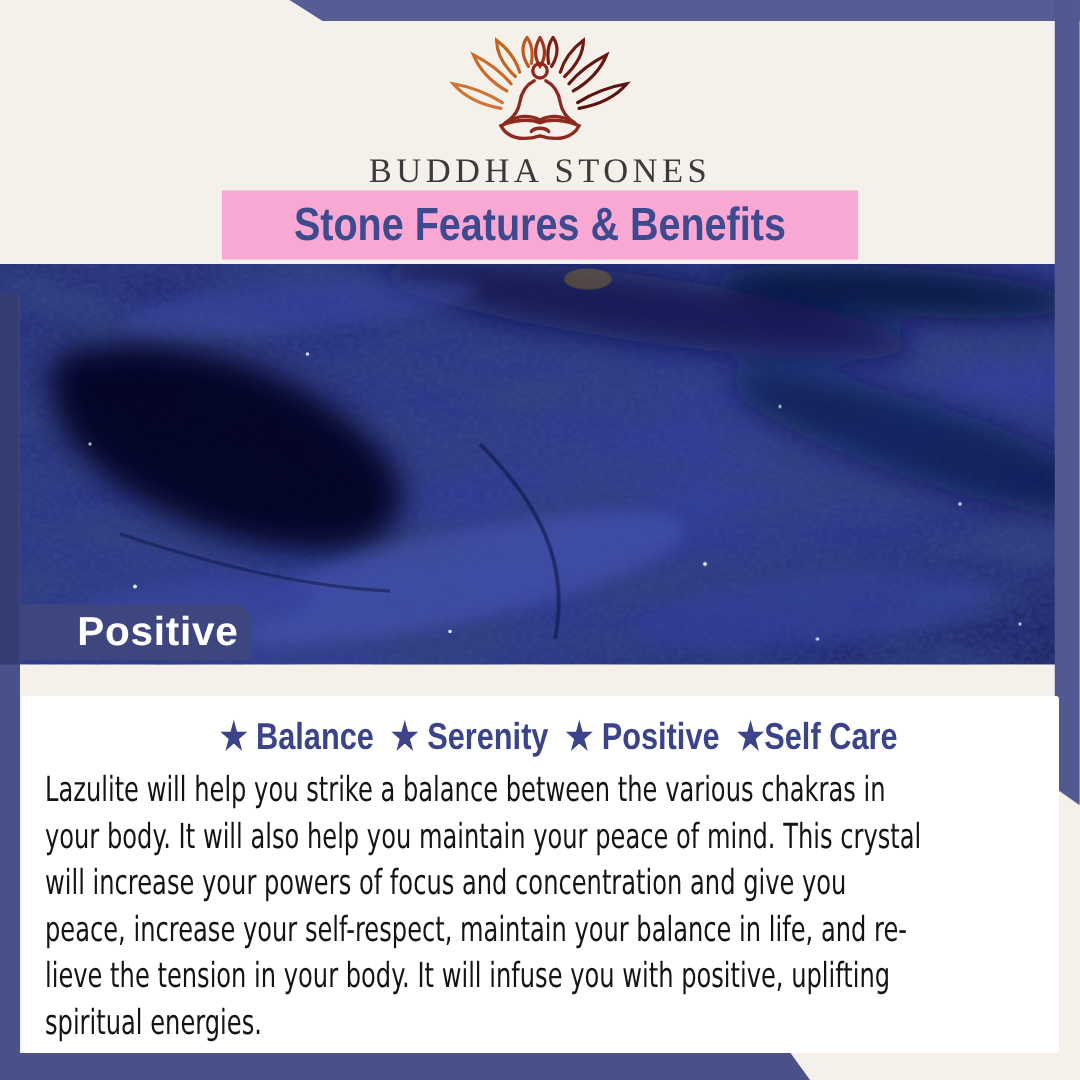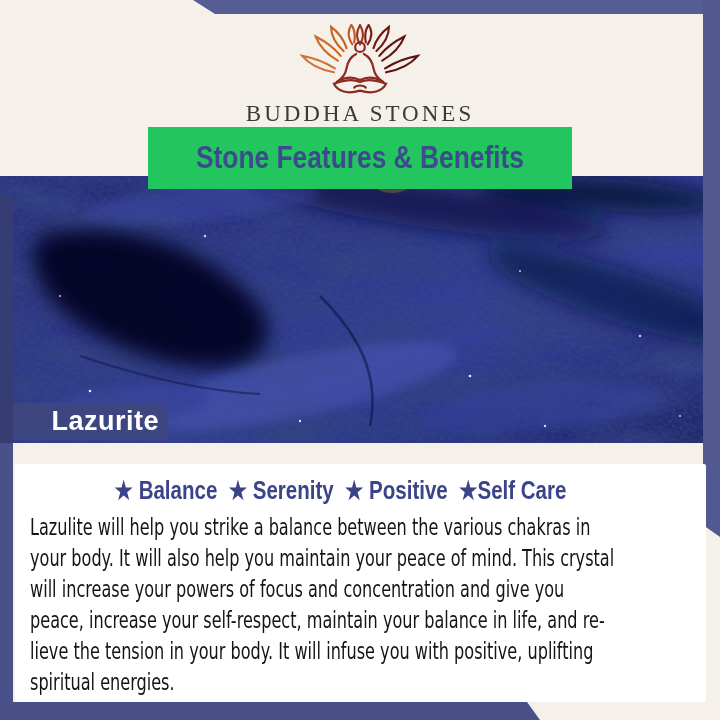--- a/index.html
+++ b/index.html
@@ -24,40 +24,40 @@
     clip-path:polygon(0 0,527px 0,540px 100%,0 100%);
   }
   
   .logo{position:absolute;left:297px;top:24px;}
   .brand-name{
     position:absolute;left:0;top:101px;width:720px;text-align:center;
     font-family:"Liberation Serif",serif;font-size:23px;letter-spacing:3px;
     color:#3a3a3a;font-weight:500;
   }
   .title-bar{
-    position:absolute;left:148px;top:127px;width:424px;height:62px;background:#22c55e;
+    position:absolute;left:148px;top:127px;width:424px;height:46px;background:#f9a8d4;
     display:flex;align-items:center;justify-content:center;
   }
   .title-bar .t{
     display:inline-block;transform:scaleX(.85);
     font-size:31px;font-weight:bold;color:#3d4a8e;white-space:nowrap;
   }
   
   .photo{position:absolute;left:0;top:176px;width:706px;height:267px;line-height:0;}
   
   .badge{
     position:absolute;left:13px;top:403px;width:155px;height:37px;background:#3e4680;
     border-radius:0 12px 0 0;color:#ffffff;font-size:27px;font-weight:bold;
     line-height:37px;text-align:right;padding-right:9px;box-sizing:border-box;
     letter-spacing:.5px;
   }
   
   .panel{position:absolute;left:15px;top:464px;width:691px;height:238px;background:#ffffff;border-radius:2px;}
   .features{
-    position:absolute;left:0;top:476px;width:648px;text-align:center;margin-left:16px;
+    position:absolute;left:0;top:476px;width:648px;text-align:right;
   }
   .features .t{
     display:inline-block;transform:scaleX(.82);white-space:pre;
     font-size:25px;font-weight:bold;color:#3b4488;
   }
   .desc{
     position:absolute;left:30px;top:512px;width:960px;
     transform:scaleX(.70);transform-origin:0 0;
     font-family:"DejaVu Sans",sans-serif;font-size:23px;line-height:31px;
     color:#141414;white-space:pre-line;
@@ -153,21 +153,21 @@
         <path d="M59,66 C61,63 69,63 71,66"></path>
       </g>
     </svg>
   </div>
   <div class="brand-name">BUDDHA STONES</div>
 
   <div class="title-bar">
     <span class="t">Stone Features &amp; Benefits</span>
   </div>
 
-  <div class="badge">Lazurite</div>
+  <div class="badge">Positive</div>
 
   <div class="panel"></div>
   <div class="features">
     <span class="t">★ Balance  ★ Serenity  ★ Positive  ★Self Care</span>
   </div>
   <div class="desc">Lazulite will help you strike a balance between the various chakras in
 your body. It will also help you maintain your peace of mind. This crystal
 will increase your powers of focus and concentration and give you
 peace, increase your self-respect, maintain your balance in life, and re-
 lieve the tension in your body. It will infuse you with positive, uplifting

